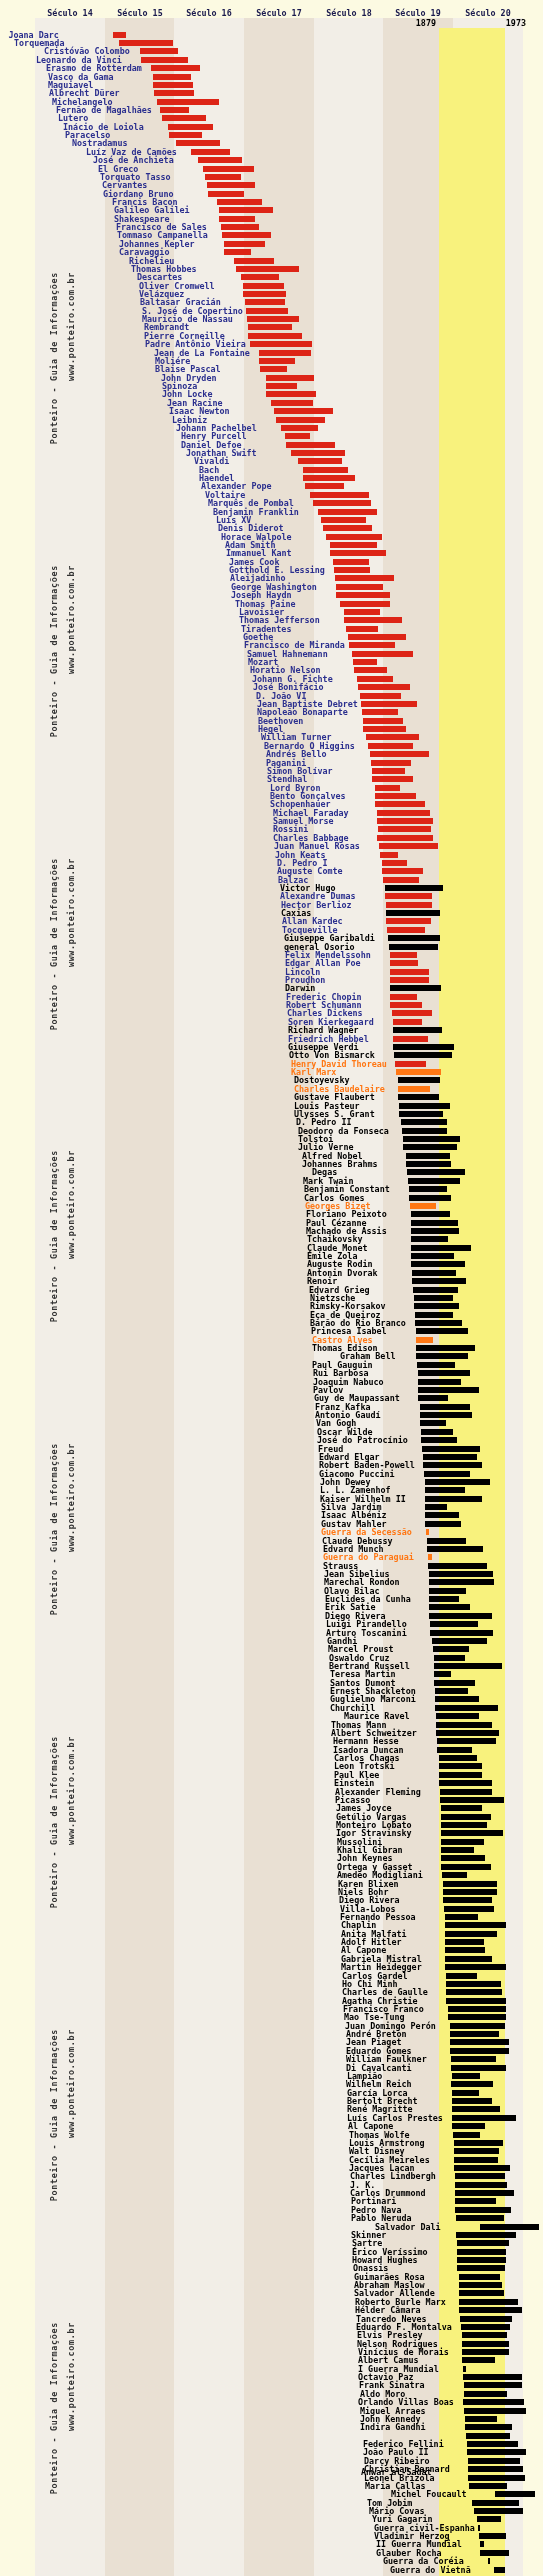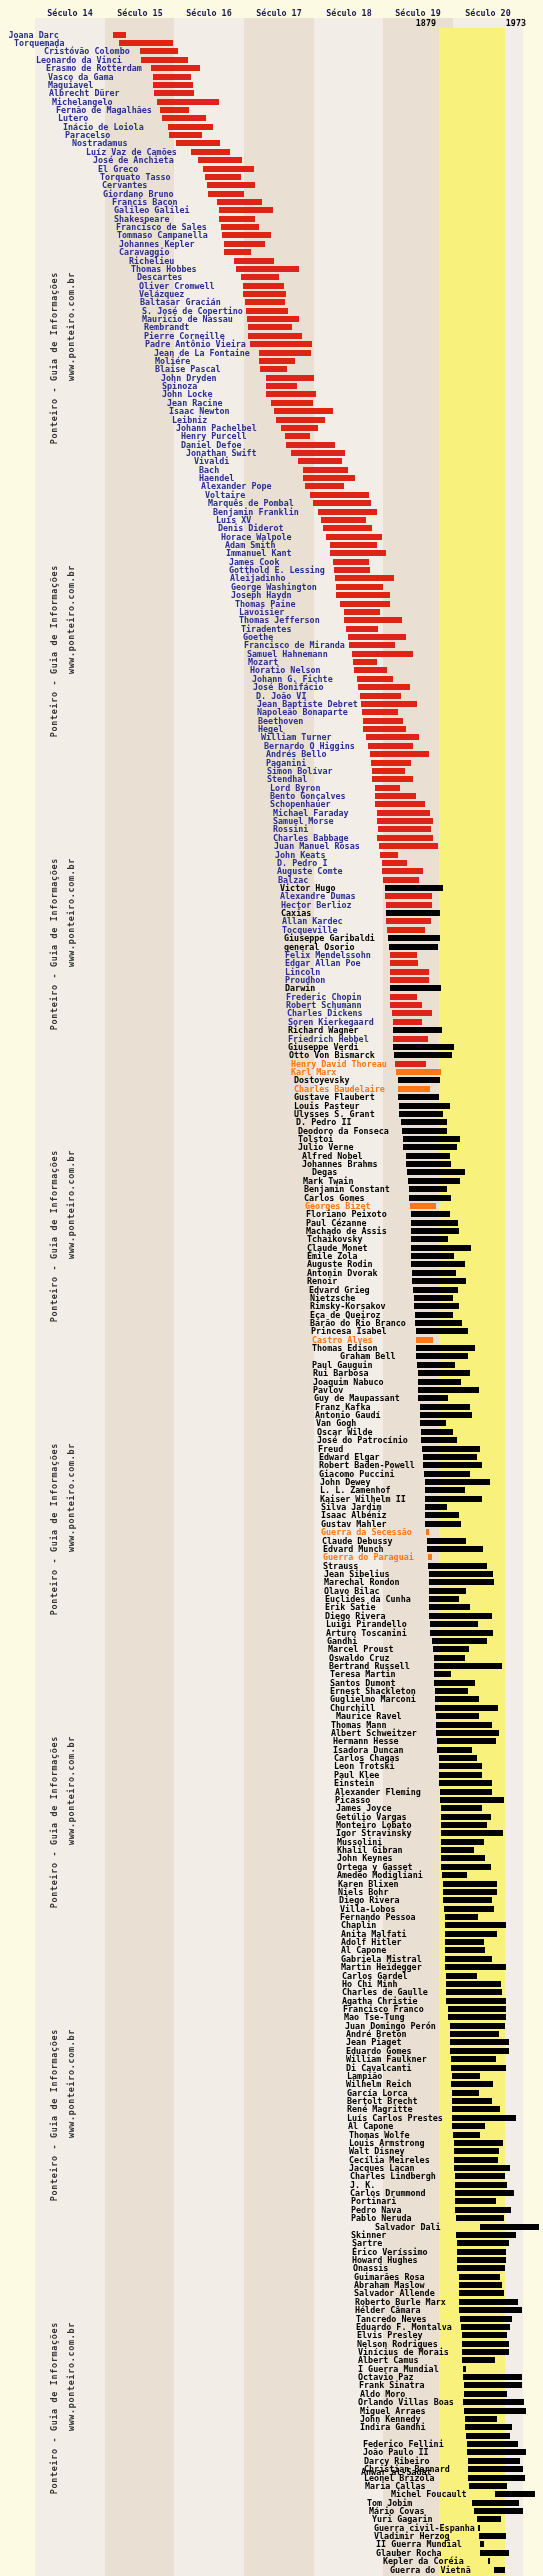--- a/index.html
+++ b/index.html
@@ -853,21 +853,21 @@
     </div>
     <div class="row" style="top: 1695px;">
       <span class="nm" style="left: 330px; color: rgb(0, 0, 0);">Guglielmo Marconi</span>
       <div class="bar" style="left: 435px; width: 44px; background: rgb(0, 0, 0);"></div>
     </div>
     <div class="row" style="top: 1704px;">
       <span class="nm" style="left: 330px; color: rgb(0, 0, 0);">Churchill</span>
       <div class="bar" style="left: 435px; width: 63px; background: rgb(0, 0, 0);"></div>
     </div>
     <div class="row" style="top: 1712px;">
-      <span class="nm" style="left: 336px; color: rgb(0, 0, 0);">Maurice Ravel</span>
+      <span class="nm" style="left: 344px; color: rgb(0, 0, 0);">Maurice Ravel</span>
       <div class="bar" style="left: 436px; width: 43px; background: rgb(0, 0, 0);"></div>
     </div>
     <div class="row" style="top: 1721px;">
       <span class="nm" style="left: 331px; color: rgb(0, 0, 0);">Thomas Mann</span>
       <div class="bar" style="left: 436px; width: 56px; background: rgb(0, 0, 0);"></div>
     </div>
     <div class="row" style="top: 1729px;">
       <span class="nm" style="left: 331px; color: rgb(0, 0, 0);">Albert Schweitzer</span>
       <div class="bar" style="left: 436px; width: 63px; background: rgb(0, 0, 0);"></div>
     </div>
@@ -1257,21 +1257,21 @@
     </div>
     <div class="row" style="top: 2540px;">
       <span class="nm" style="left: 376px; color: rgb(0, 0, 0);">II Guerra Mundial</span>
       <div class="bar" style="left: 480px; width: 4.2px; background: rgb(0, 0, 0);"></div>
     </div>
     <div class="row" style="top: 2549px;">
       <span class="nm" style="left: 376px; color: rgb(0, 0, 0);">Glauber Rocha</span>
       <div class="bar" style="left: 480px; width: 29px; background: rgb(0, 0, 0);"></div>
     </div>
     <div class="row" style="top: 2557px;">
-      <span class="nm" style="left: 383px; color: rgb(0, 0, 0);">Kepler da Coréia</span>
+      <span class="nm" style="left: 383px; color: rgb(0, 0, 0);">Guerra da Coréia</span>
       <div class="bar" style="left: 488px; width: 2.1px; background: rgb(0, 0, 0);"></div>
     </div>
     <div class="row" style="top: 2566px;">
       <span class="nm" style="left: 390px; color: rgb(0, 0, 0);">Guerra do Vietnã</span>
       <div class="bar" style="left: 494px; width: 11px; background: rgb(0, 0, 0);"></div>
     </div>
   </div>
 <div id="watermarks">
     <div class="tile" style="top: 272px;">
       <span class="brand">Ponteiro - Guia de Informações</span>

